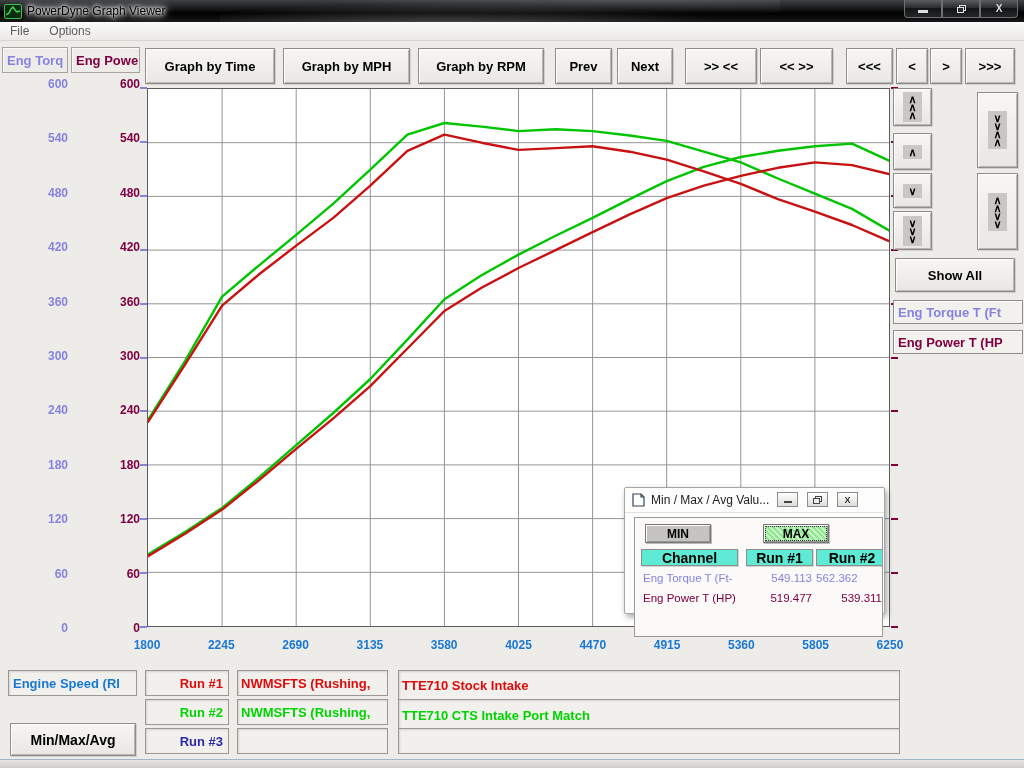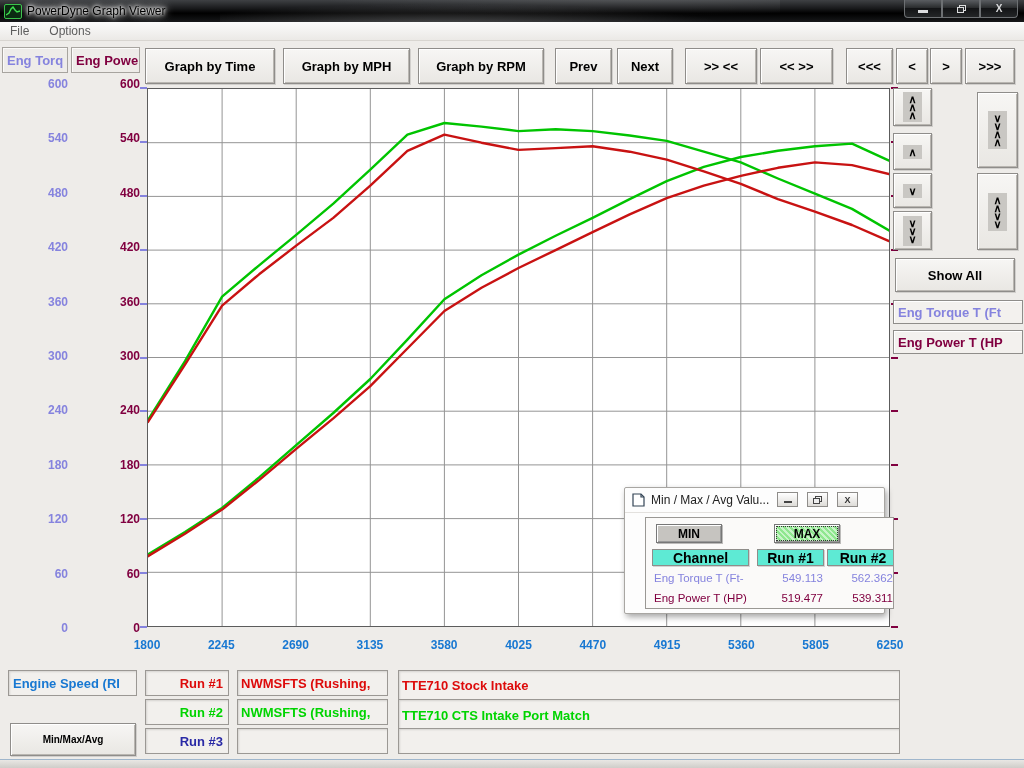--- a/index.html
+++ b/index.html
@@ -75,21 +75,21 @@
   #minmax-dialog { position:absolute; left:624px; top:487px; width:261px; height:127px;
     background:#fdfdfd; border:1px solid #a8a6a2; border-radius:2px;
     box-shadow:2px 3px 6px rgba(0,0,0,.35); }
   .dlg-titlebar { position:relative; height:25px; border-bottom:1px solid #e3e1de;
     display:flex; align-items:center; padding-left:7px; }
   .dlg-title { font-size:12px; color:#222; margin-left:6px; }
   .dlg-btns { position:absolute; right:26px; top:4px; display:flex; gap:9px; }
   .dlg-btn { width:21px; height:15px; border:1px solid #8f8d8a; background:linear-gradient(180deg,#fff,#dedcd8);
     display:flex; align-items:center; justify-content:center; font-size:9px; font-weight:bold; color:#333; }
   .dlg-btn .bar { width:8px; height:2px; background:#444; margin-top:5px; }
-  .dlg-body { position:absolute; left:20px; top:29px; width:249px; height:92px;
+  .dlg-body { position:absolute; left:9px; top:29px; width:249px; height:120px;
     border:1px solid #9a9894; background:#fbfaf9; overflow:hidden; }
   .minmax-btn { position:absolute; top:6px; width:66px; height:19px; border:1px solid #777;
     box-shadow:inset 1px 1px 0 #fff, inset -1px -1px 0 #999, 1px 1px 0 rgba(0,0,0,.25);
     display:flex; align-items:center; justify-content:center; font-size:12px; font-weight:bold; }
   #min-btn { left:10px; background:#c6c4c0; }
   #max-btn { left:128px;
     background:repeating-linear-gradient(45deg,#8fe78f 0 2px,#c9f4c9 2px 4px);
     outline:1px dotted #333; outline-offset:-3px; }
   .dlg-header { position:absolute; top:31px; height:17px; border:1px solid #8f8d8a;
     background:#5eead4; box-shadow:1px 1px 0 rgba(0,0,0,.15);
@@ -290,37 +290,37 @@
       </div>
     </div>
     <div class="dlg-body">
       <div class="minmax-btn" id="min-btn">MIN</div>
       <div class="minmax-btn" id="max-btn">MAX</div>
       <div class="dlg-header" style="left:6px;   width:97px;">Channel</div>
       <div class="dlg-header" style="left:111px; width:67px;">Run #1</div>
       <div class="dlg-header" style="left:181px; width:72px;">Run #2</div>
       <div class="dlg-cell" style="left:8px;   top:54px; color:#8583de;">Eng Torque T (Ft-</div>
       <div class="dlg-cell" style="left:111px; top:54px; width:66px; text-align:right; color:#8583de;">549.113</div>
-      <div class="dlg-cell" style="left:181px; top:54px; width:66px; text-align:right; color:#8583de;">562.362</div>
+      <div class="dlg-cell" style="left:181px; top:54px; width:66px; color:#8583de;">562.362</div>
       <div class="dlg-cell" style="left:8px;   top:74px; color:#800040;">Eng Power T (HP)</div>
       <div class="dlg-cell" style="left:111px; top:74px; width:66px; text-align:right; color:#800040;">519.477</div>
       <div class="dlg-cell" style="left:181px; top:74px; width:66px; text-align:right; color:#800040;">539.311</div>
     </div>
   </div>
 
   <div class="sunken" style="left:8px;   top:670px; width:129px; height:26px; padding-left:4px; color:#1878d2;">Engine Speed (RI</div>
 
   <div class="sunken" style="left:145px; top:670px; width:84px;  height:26px; justify-content:flex-end; padding-right:5px; color:#dd0b0b;">Run #1</div>
   <div class="sunken" style="left:237px; top:670px; width:151px; height:26px; padding-left:3px; color:#dd0b0b;">NWMSFTS (Rushing,</div>
   <div class="sunken" style="left:398px; top:670px; width:502px; height:31px; padding-left:3px; color:#dd0b0b;">TTE710 Stock Intake</div>
 
   <div class="sunken" style="left:145px; top:699px; width:84px;  height:26px; justify-content:flex-end; padding-right:5px; color:#00d400;">Run #2</div>
   <div class="sunken" style="left:237px; top:699px; width:151px; height:26px; padding-left:3px; color:#00d400;">NWMSFTS (Rushing,</div>
   <div class="sunken" style="left:398px; top:699px; width:502px; height:32px; padding-left:3px; color:#00d400;">TTE710 CTS Intake Port Match</div>
 
   <div class="sunken" style="left:145px; top:728px; width:84px;  height:26px; justify-content:flex-end; padding-right:5px; color:#2a2aa6;">Run #3</div>
   <div class="sunken" style="left:237px; top:728px; width:151px; height:26px;"></div>
   <div class="sunken" style="left:398px; top:728px; width:502px; height:26px;"></div>
 
-  <div class="btn3d" style="left:10px; top:723px; width:126px; height:33px; font-size:10px;">Min/Max/Avg</div>
+  <div class="btn3d" style="left:10px; top:723px; width:126px; height:33px; font-size:14px;">Min/Max/Avg</div>
 
   <div class="bottom-strip"></div>
 </div>
 
 </body></html>

